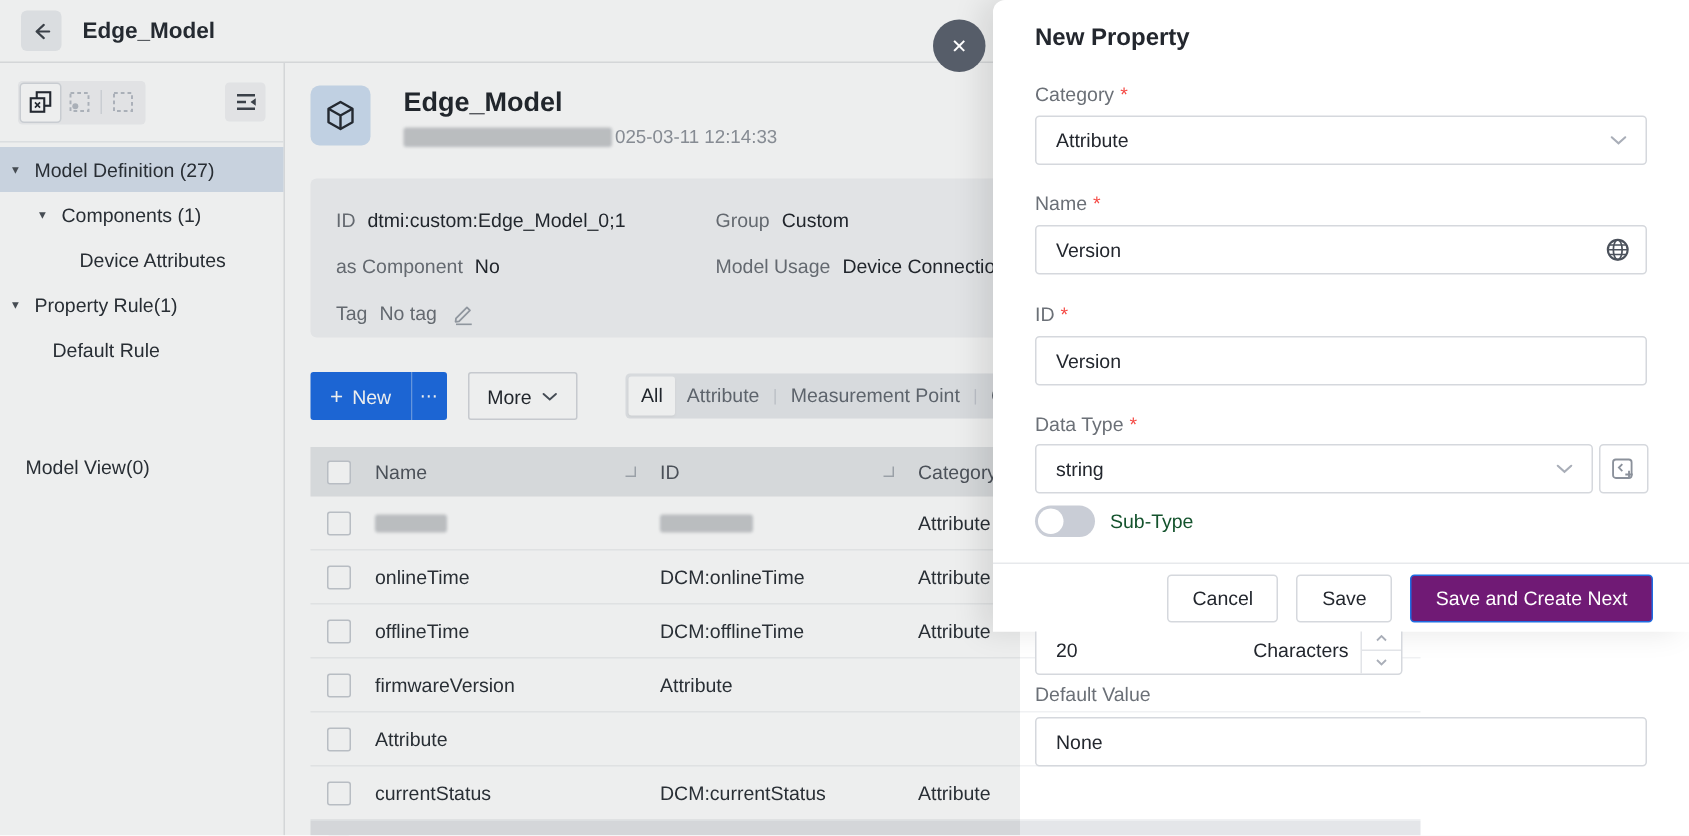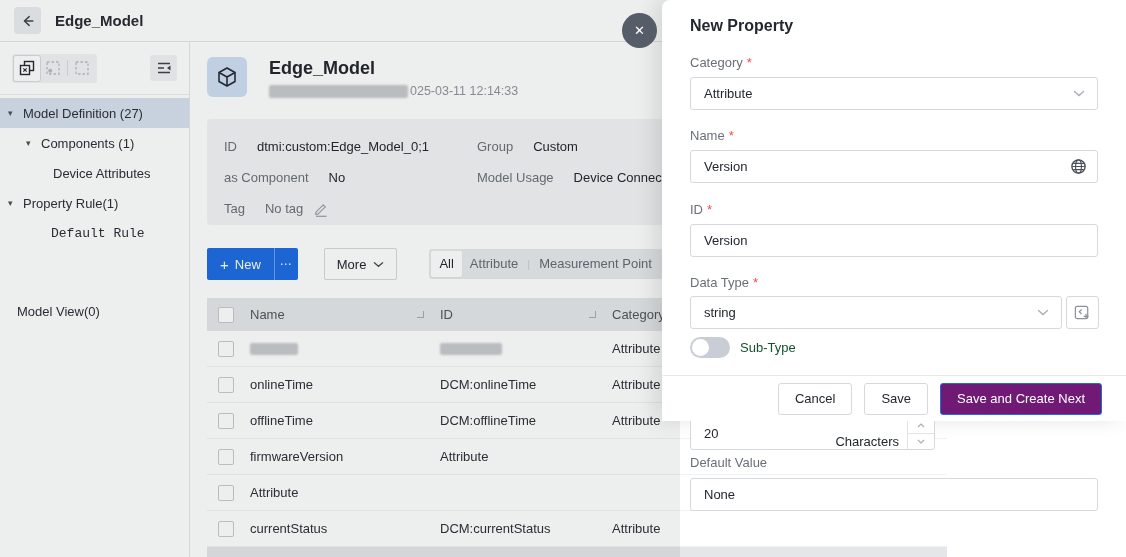--- a/index.html
+++ b/index.html
@@ -36,30 +36,30 @@
   .model-meta{margin-top:5px;display:flex;align-items:center;}
   .pill{background:#c8cacd;border-radius:2px;filter:blur(1px);}
   .meta-pill{width:139px;height:13px;}
   .meta-time{margin-left:2px;font-size:12.5px;color:#90959d;}
   .info-box{position:absolute;left:17px;top:77px;width:830px;height:106px;background:#f3f4f6;border-radius:4px;
             padding:12px 0 0 17px;box-sizing:border-box;font-size:13px;}
   .info-row{height:31px;display:flex;align-items:center;white-space:nowrap;}
   .info-group{display:flex;align-items:center;width:253px;flex:0 0 253px;}
   .info-group.auto{width:auto;flex:0 0 auto;}
   .ilbl{color:#6b7077;}
-  .ival{color:#23272e;margin-left:20px;}
+  .ival{color:#23272e;margin-left:8px;}
   .tag-edit{border:none;background:transparent;padding:0;margin-left:10px;cursor:pointer;display:flex;align-items:center;}
   .mtoolbar{position:absolute;left:17px;top:206px;display:flex;align-items:center;height:32px;}
   .btn{font-family:"Liberation Sans",sans-serif;font-size:13px;cursor:pointer;}
   .btn-new{height:32px;background:#1e6ce2;color:#fff;border:none;border-radius:2px 0 0 2px;
            padding:0 13px;display:flex;align-items:center;}
   .btn-new .plus{font-size:15px;margin-right:6px;font-weight:400;}
   .btn-dots{height:32px;width:24px;background:#1e6ce2;color:#fff;border:none;border-left:1px solid rgba(255,255,255,.35);
             border-radius:0 2px 2px 0;padding:0;font-size:12px;letter-spacing:1px;}
-  .btn-more{margin-left:26px;height:32px;background:#fff;border:1px solid #d5d8dd;border-radius:2px;
+  .btn-more{margin-left:14px;height:32px;background:#fff;border:1px solid #d5d8dd;border-radius:2px;
             padding:0 12px;color:#23272e;display:flex;align-items:center;}
   .btn-more svg{margin-left:7px;}
   .tabstrip{margin-left:32px;height:30px;background:#e8eaed;border-radius:3px;padding:2px;display:flex;
             align-items:center;box-sizing:border-box;white-space:nowrap;}
   .tab{padding:0 8px;height:26px;line-height:26px;font-size:13px;color:#646a73;cursor:pointer;border-radius:2px;}
   .tab.active{background:#fff;color:#23272e;box-shadow:0 1px 2px rgba(0,0,0,.05);}
   .tab-div{color:#c9cdd4;font-size:11px;padding:0 1px;}
   
   .tbl{position:absolute;left:17px;top:256px;width:740px;}
   .thead{height:33px;background:#e6e8ea;display:flex;align-items:center;font-size:13px;color:#51565e;}
@@ -176,21 +176,21 @@
           <span>Components (1)</span>
         </div>
         <div class="tree-item" style="padding-left: 44px;">
           <span class="tree-spacer"></span>
           <span>Device Attributes</span>
         </div>
         <div class="tree-item" style="padding-left: 8px;">
           <span class="caret">▾</span>
           <span>Property Rule(1)</span>
         </div>
-        <div class="tree-item" style="padding-left: 42px; font-family: Liberation Mono, monospace;">
+        <div class="tree-item" style="padding-left: 26px;">
           <span class="tree-spacer"></span>
           <span>Default Rule</span>
         </div>
         <div class="tree-item" style="padding-left: 8px; margin-top: 48px;">
           <span class="tree-spacer"></span>
           <span>Model View(0)</span>
         </div>
       </div>
   </div>
 
@@ -441,21 +441,21 @@
     </button>
 
     <button class="toggle">
         <span class="knob"></span>
       </button>
     <span class="toggle-label">Sub-Type</span>
 
     <div class="flabel" style="top:382px;">
       <span>Max Length</span><span class="req">*</span>
     </div>
-    <div class="fld ml-fld" style="top:417px;align-items:flex-end;">
+    <div class="fld ml-fld" style="top:417px;">
       <input style="width: 90px;" readonly="" value="20">
       <span class="ml-unit">Characters</span>
       <span class="stepper">
         <button class="step-btn">
           <svg width="8" height="5" viewBox="0 0 8 5">
               <path d="M1 4 L4 1 L7 4" stroke="#a9aeb8" stroke-width="1.2" fill="none"></path>
             </svg>
         </button>
         <button class="step-btn">
           <svg width="8" height="5" viewBox="0 0 8 5">

